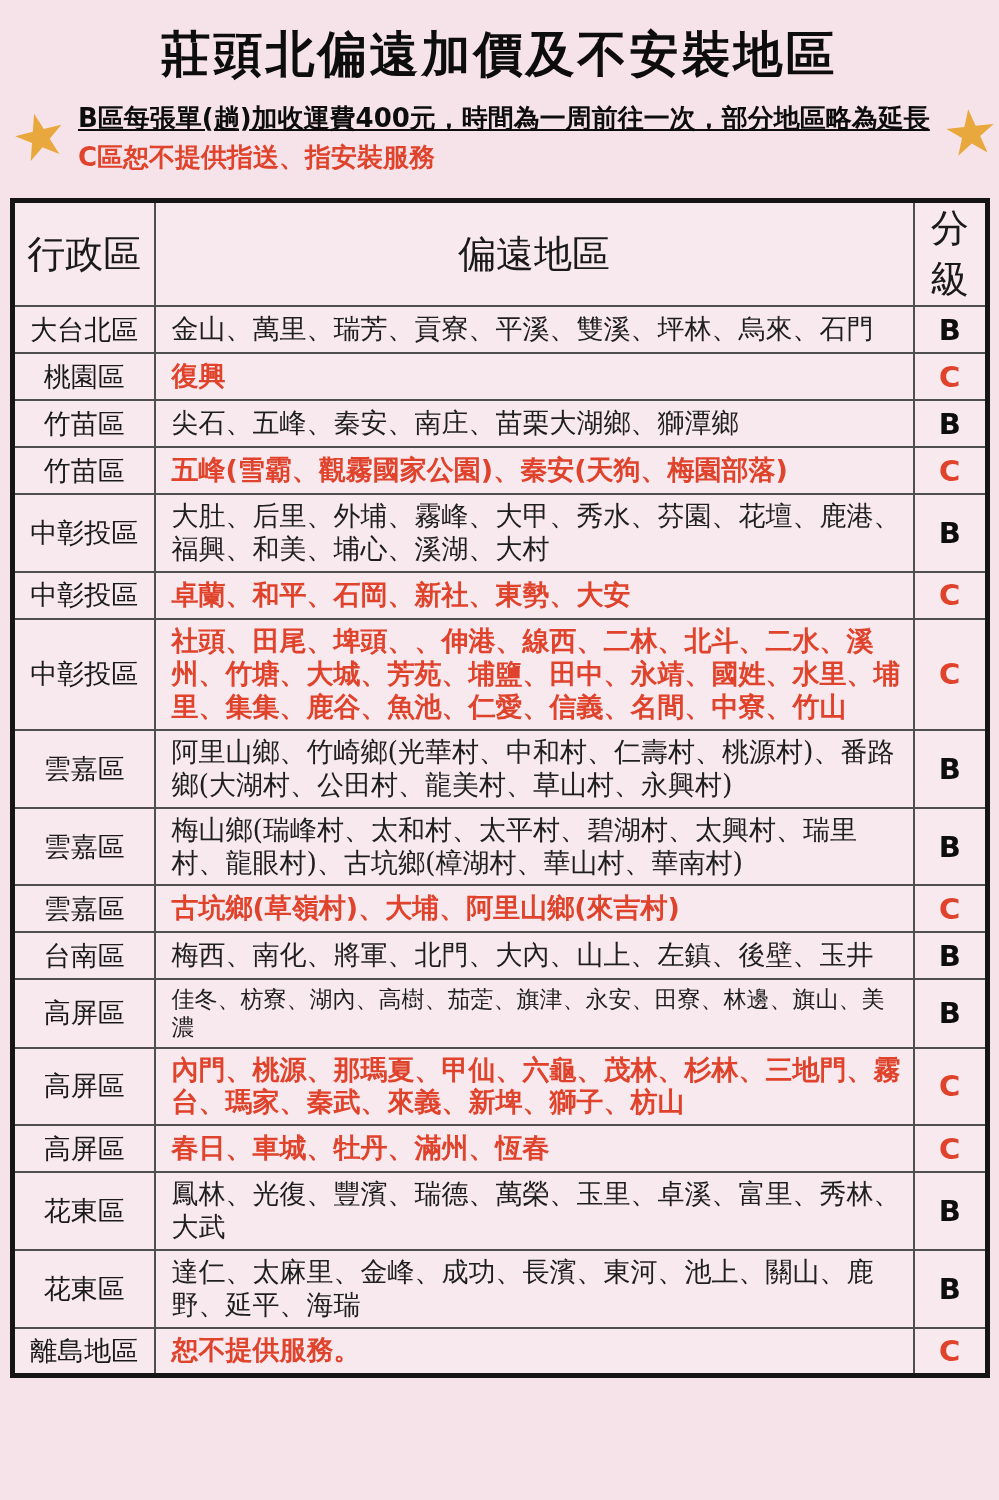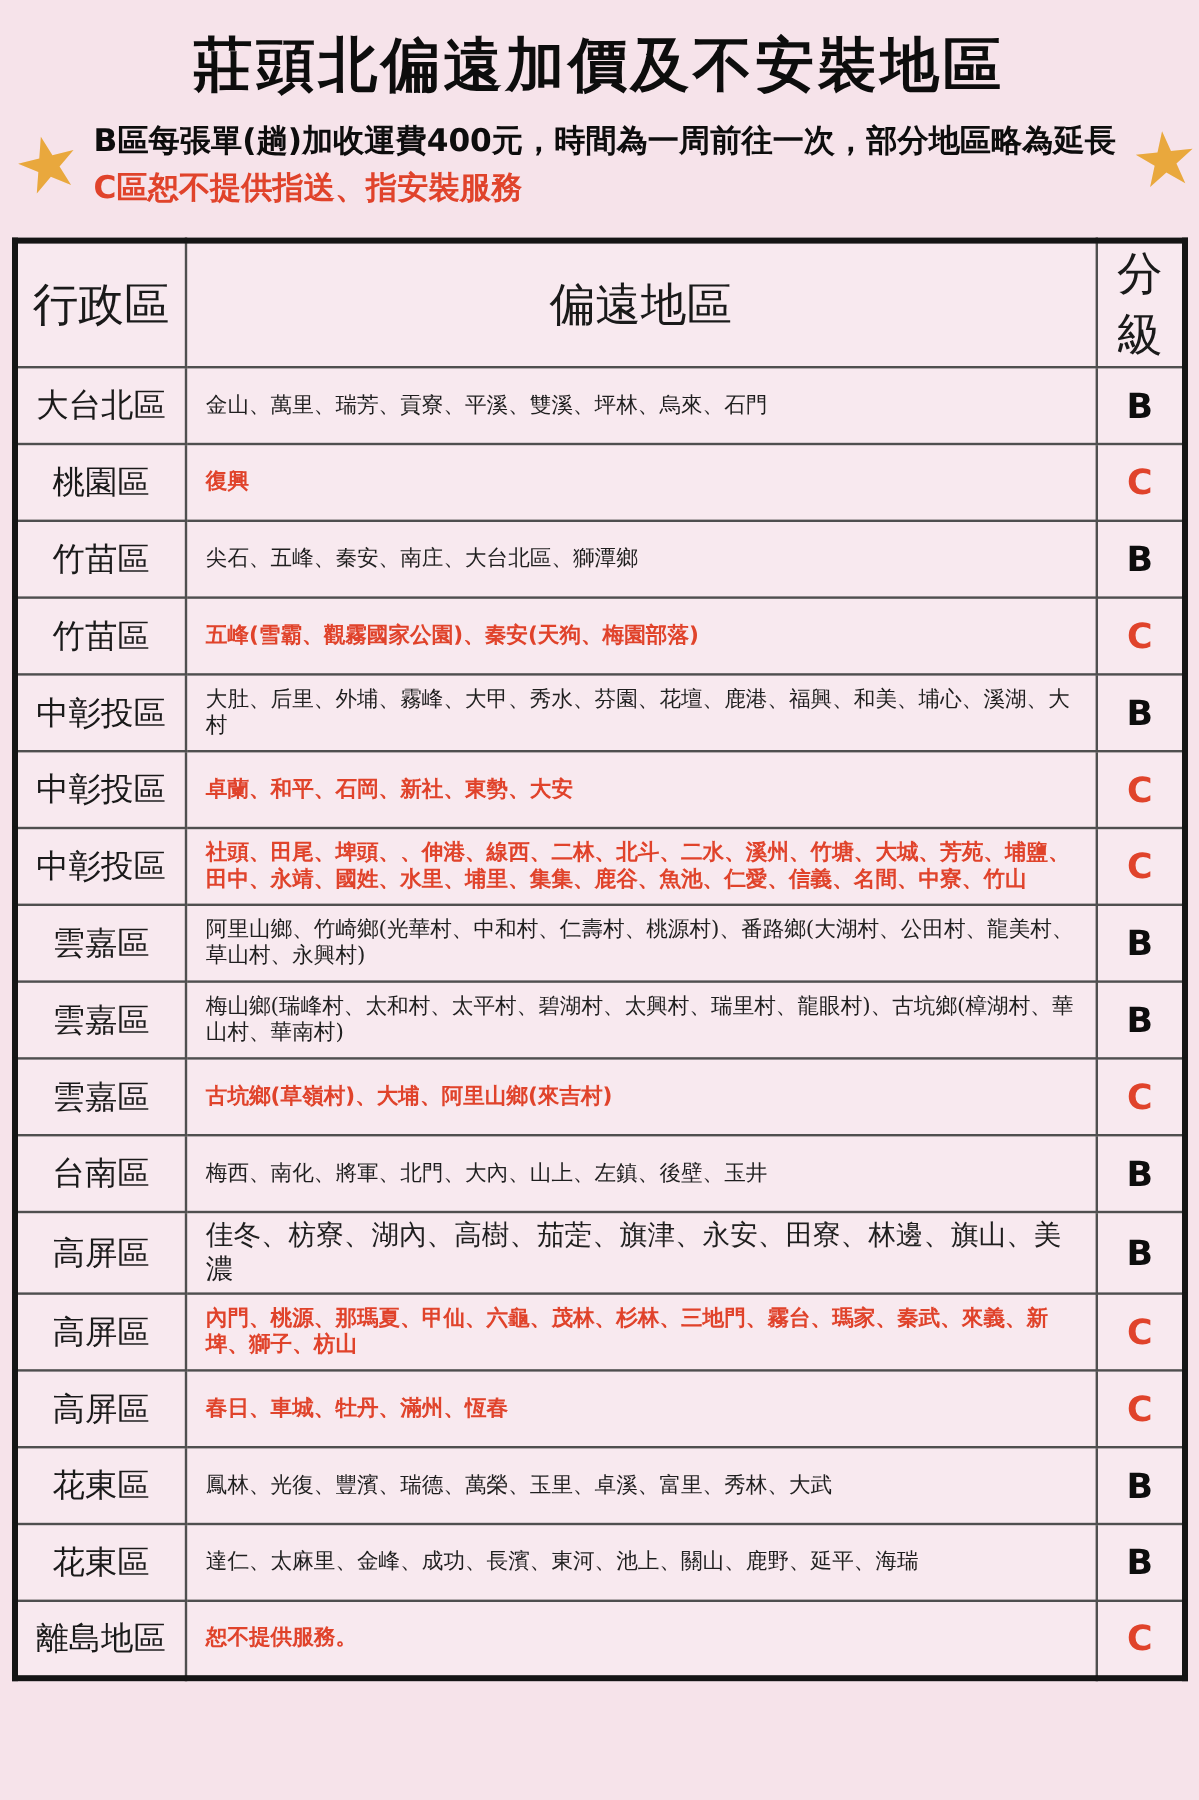--- a/index.html
+++ b/index.html
@@ -42,20 +42,21 @@
     user-select:none;
   }
   .star.left{left:12px;top:4px;transform:rotate(-14deg);}
   .star.right{right:0px;top:0px;transform:rotate(-6deg);}
   .note1{
     font-size:26px;
     font-weight:bold;
     color:#0d0d0d;
     line-height:1.3;
     white-space:nowrap;
+    text-decoration:underline;
   }
   .note2{
     font-size:26px;
     font-weight:bold;
     color:var(--red);
     line-height:1.3;
     margin-top:5px;
     white-space:nowrap;
   }
   table{
@@ -73,31 +74,31 @@
   th{
     font-family:"DejaVu Serif","Liberation Serif",serif;
     font-weight:normal;
     font-size:38px;
     height:60px;
     text-align:center;
     color:#1a1a1a;
   }
   col.c-district{width:142px;}
   col.c-grade{width:74px;}
-  td{height:64px;}
+  td{height:47px;}
   td.district{
     text-align:center;
     font-family:"DejaVu Serif","Liberation Serif",serif;
     font-size:27px;
     color:#1a1a1a;
     padding:2px 4px;
   }
   td.areas{
     font-family:"DejaVu Serif","Liberation Serif",serif;
-    font-size:18px;
+    font-size:27px;
     color:#1f1f1f;
     line-height:1.22;
     padding:5px 12px 5px 16px;
     text-align:left;
   }
   td.grade{
     text-align:center;
     font-size:29px;
     font-weight:bold;
     color:#0d0d0d;
@@ -150,21 +151,21 @@
     <td class="areas">金山、萬里、瑞芳、貢寮、平溪、雙溪、坪林、烏來、石門</td>
     <td class="grade">B</td>
   </tr>
         <tr class="red">
     <td class="district">桃園區</td>
     <td class="areas">復興</td>
     <td class="grade">C</td>
   </tr>
         <tr>
     <td class="district">竹苗區</td>
-    <td class="areas">尖石、五峰、秦安、南庄、大台北區、獅潭鄉</td>
+    <td class="areas">尖石、五峰、秦安、南庄、苗栗大湖鄉、獅潭鄉</td>
     <td class="grade">B</td>
   </tr>
         <tr class="red">
     <td class="district">竹苗區</td>
     <td class="areas">五峰(雪霸、觀霧國家公園)、秦安(天狗、梅園部落)</td>
     <td class="grade">C</td>
   </tr>
         <tr>
     <td class="district">中彰投區</td>
     <td class="areas">大肚、后里、外埔、霧峰、大甲、秀水、芬園、花壇、鹿港、福興、和美、埔心、溪湖、大村</td>

